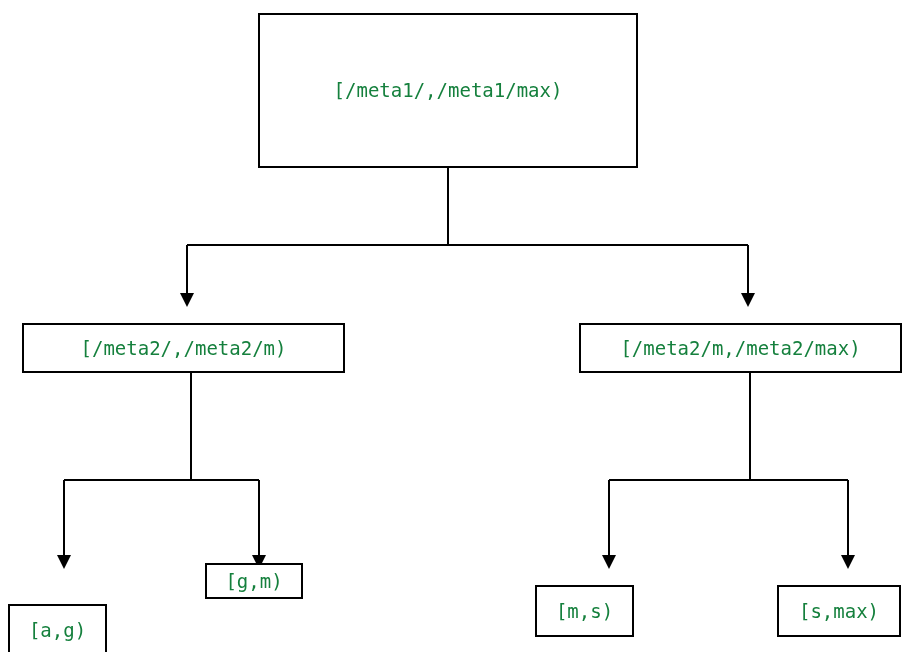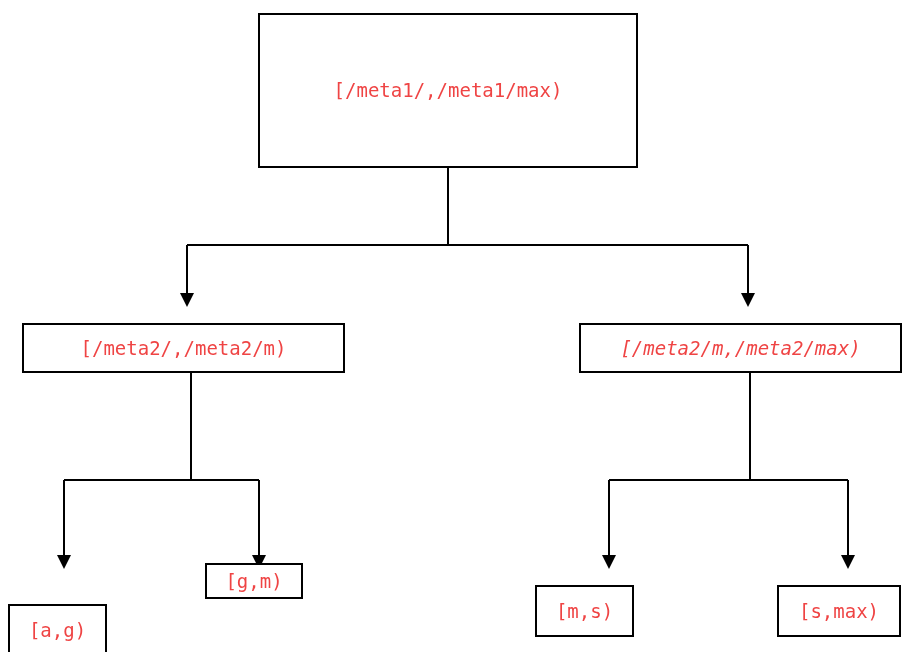--- a/index.html
+++ b/index.html
@@ -35,21 +35,21 @@
     justify-content: center;
     color: #000000;
     font-family: "DejaVu Sans Mono", "Liberation Mono", monospace;
     font-size: 19px;
     line-height: 1;
     letter-spacing: 0px;
     white-space: pre;
   }
   .node-label {
     display: block;
-    color: #ef4444;
+    color: #15803d;
   }
 </style>
 </head>
 <body>
 
 <div id="canvas">
 
   <svg id="edges" viewBox="0 0 912 652" xmlns="http://www.w3.org/2000/svg">
     <g stroke="#000000" stroke-width="2" fill="none" shape-rendering="crispEdges">
 
@@ -80,21 +80,21 @@
   </svg>
 
   <div class="node" style="left:258px; top:13px; width:380px; height:155px;">
     <span class="node-label">[/meta1/,/meta1/max)</span>
   </div>
 
   <div class="node" style="left:22px; top:323px; width:323px; height:50px;text-align:center;">
     <span class="node-label">[/meta2/,/meta2/m)</span>
   </div>
 
-  <div class="node" style="left:579px; top:323px; width:323px; height:50px;font-style:italic;">
+  <div class="node" style="left:579px; top:323px; width:323px; height:50px;">
     <span class="node-label">[/meta2/m,/meta2/max)</span>
   </div>
 
   <div class="node" style="left:8px; top:604px; width:99px; height:52px;">
     <span class="node-label">[a,g)</span>
   </div>
 
   <div class="node" style="left:205px; top:563px; width:98px; height:36px;">
     <span class="node-label">[g,m)</span>
   </div>

